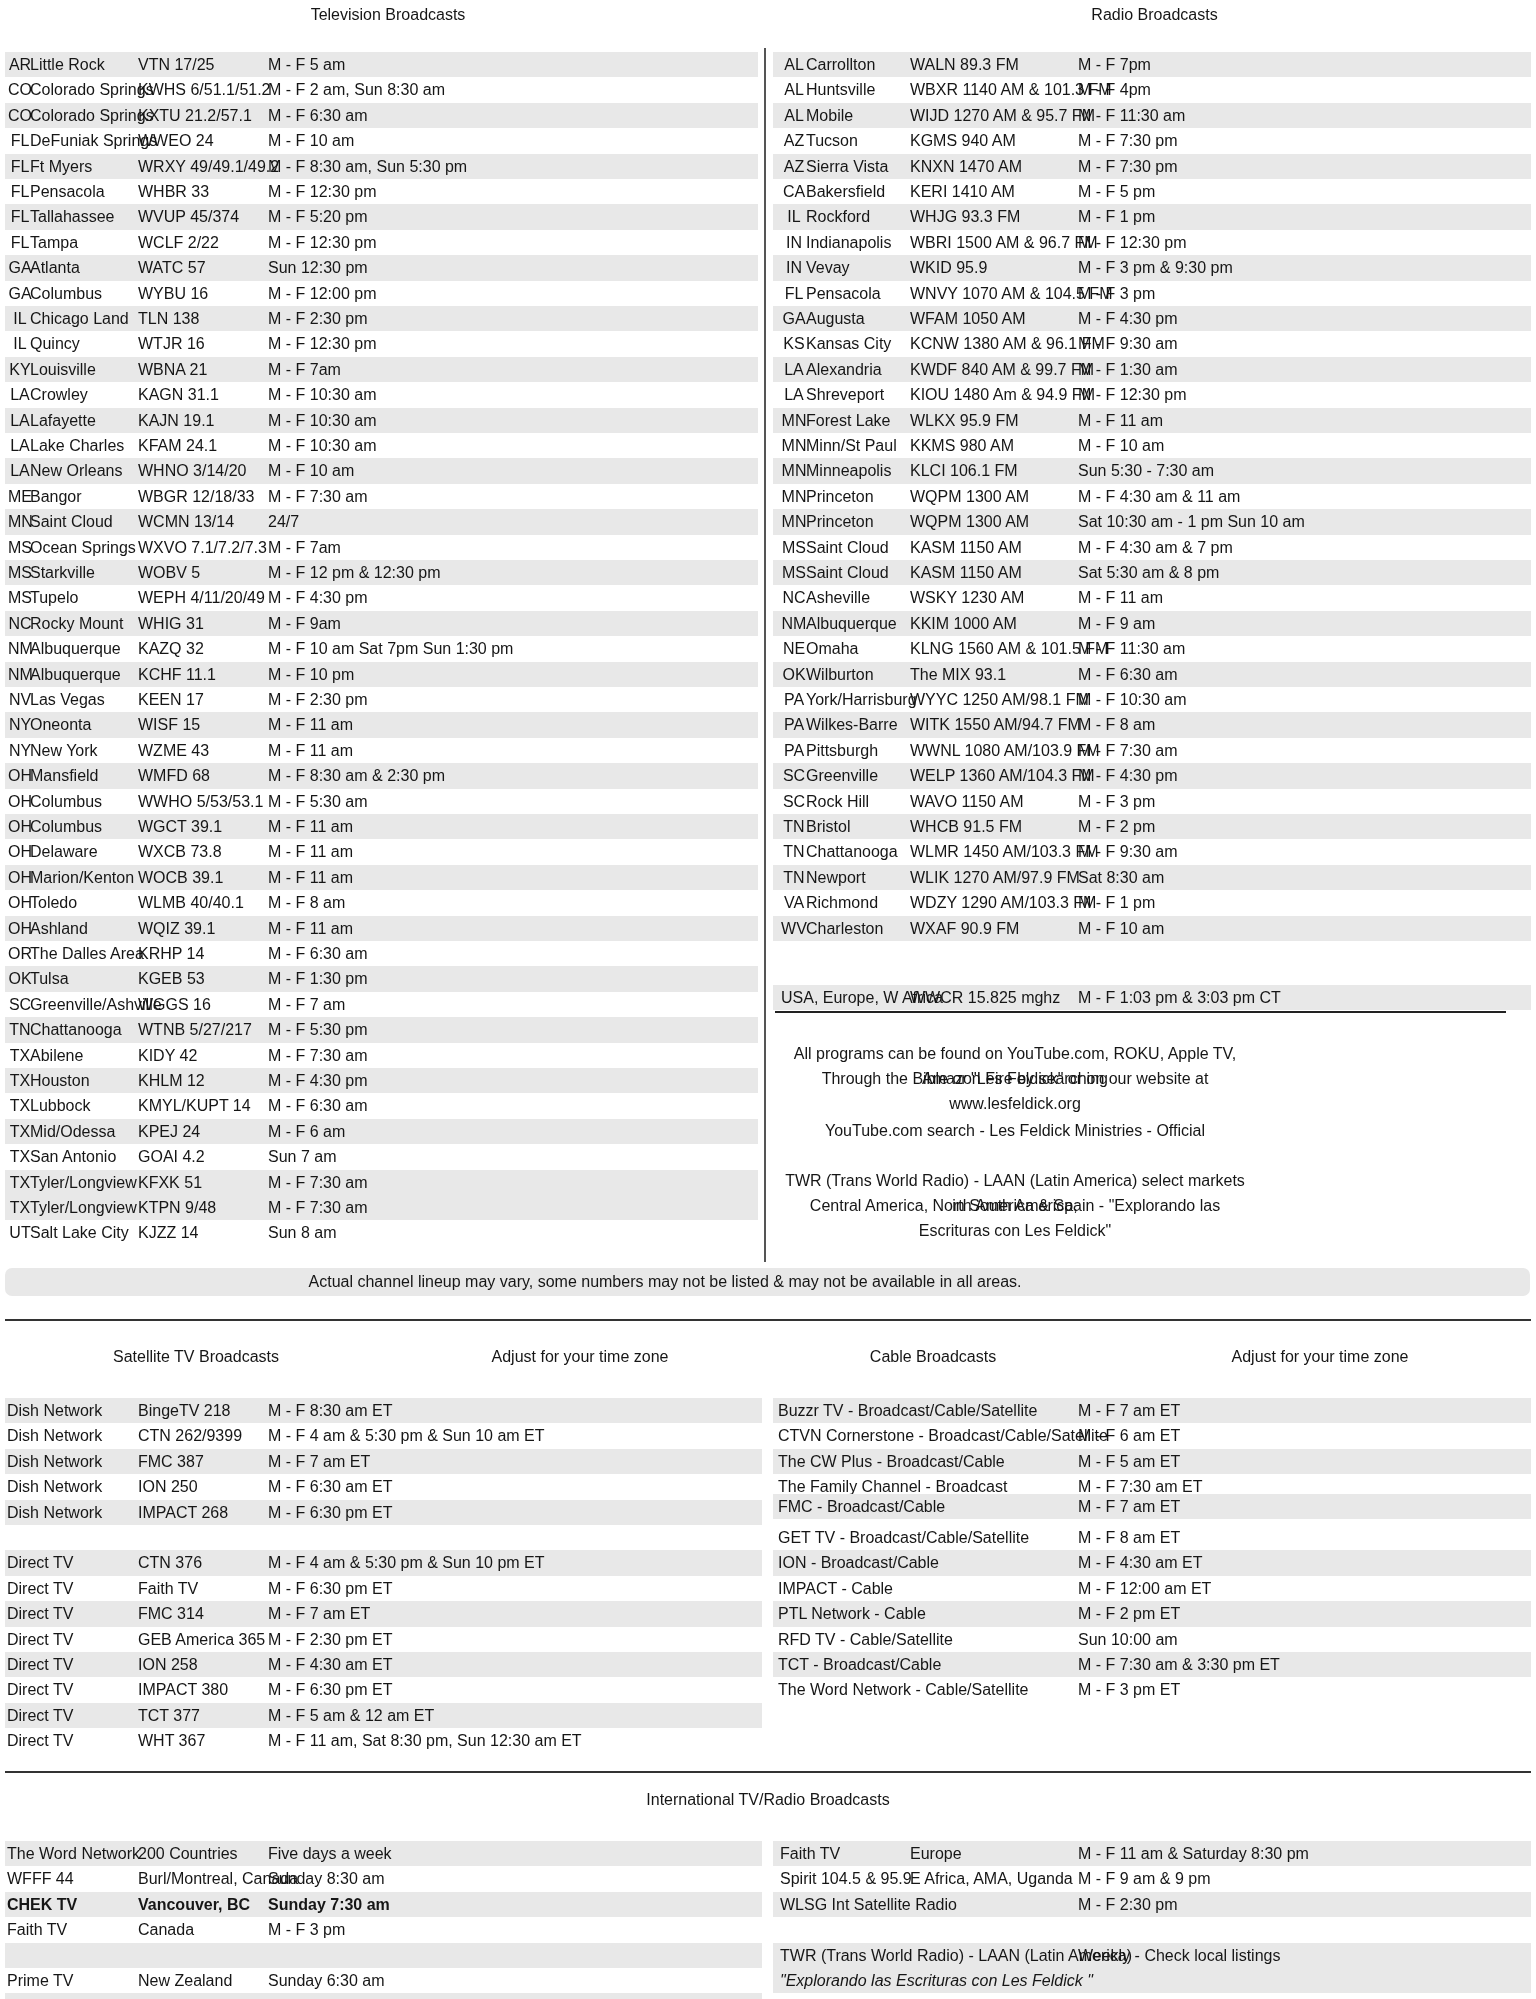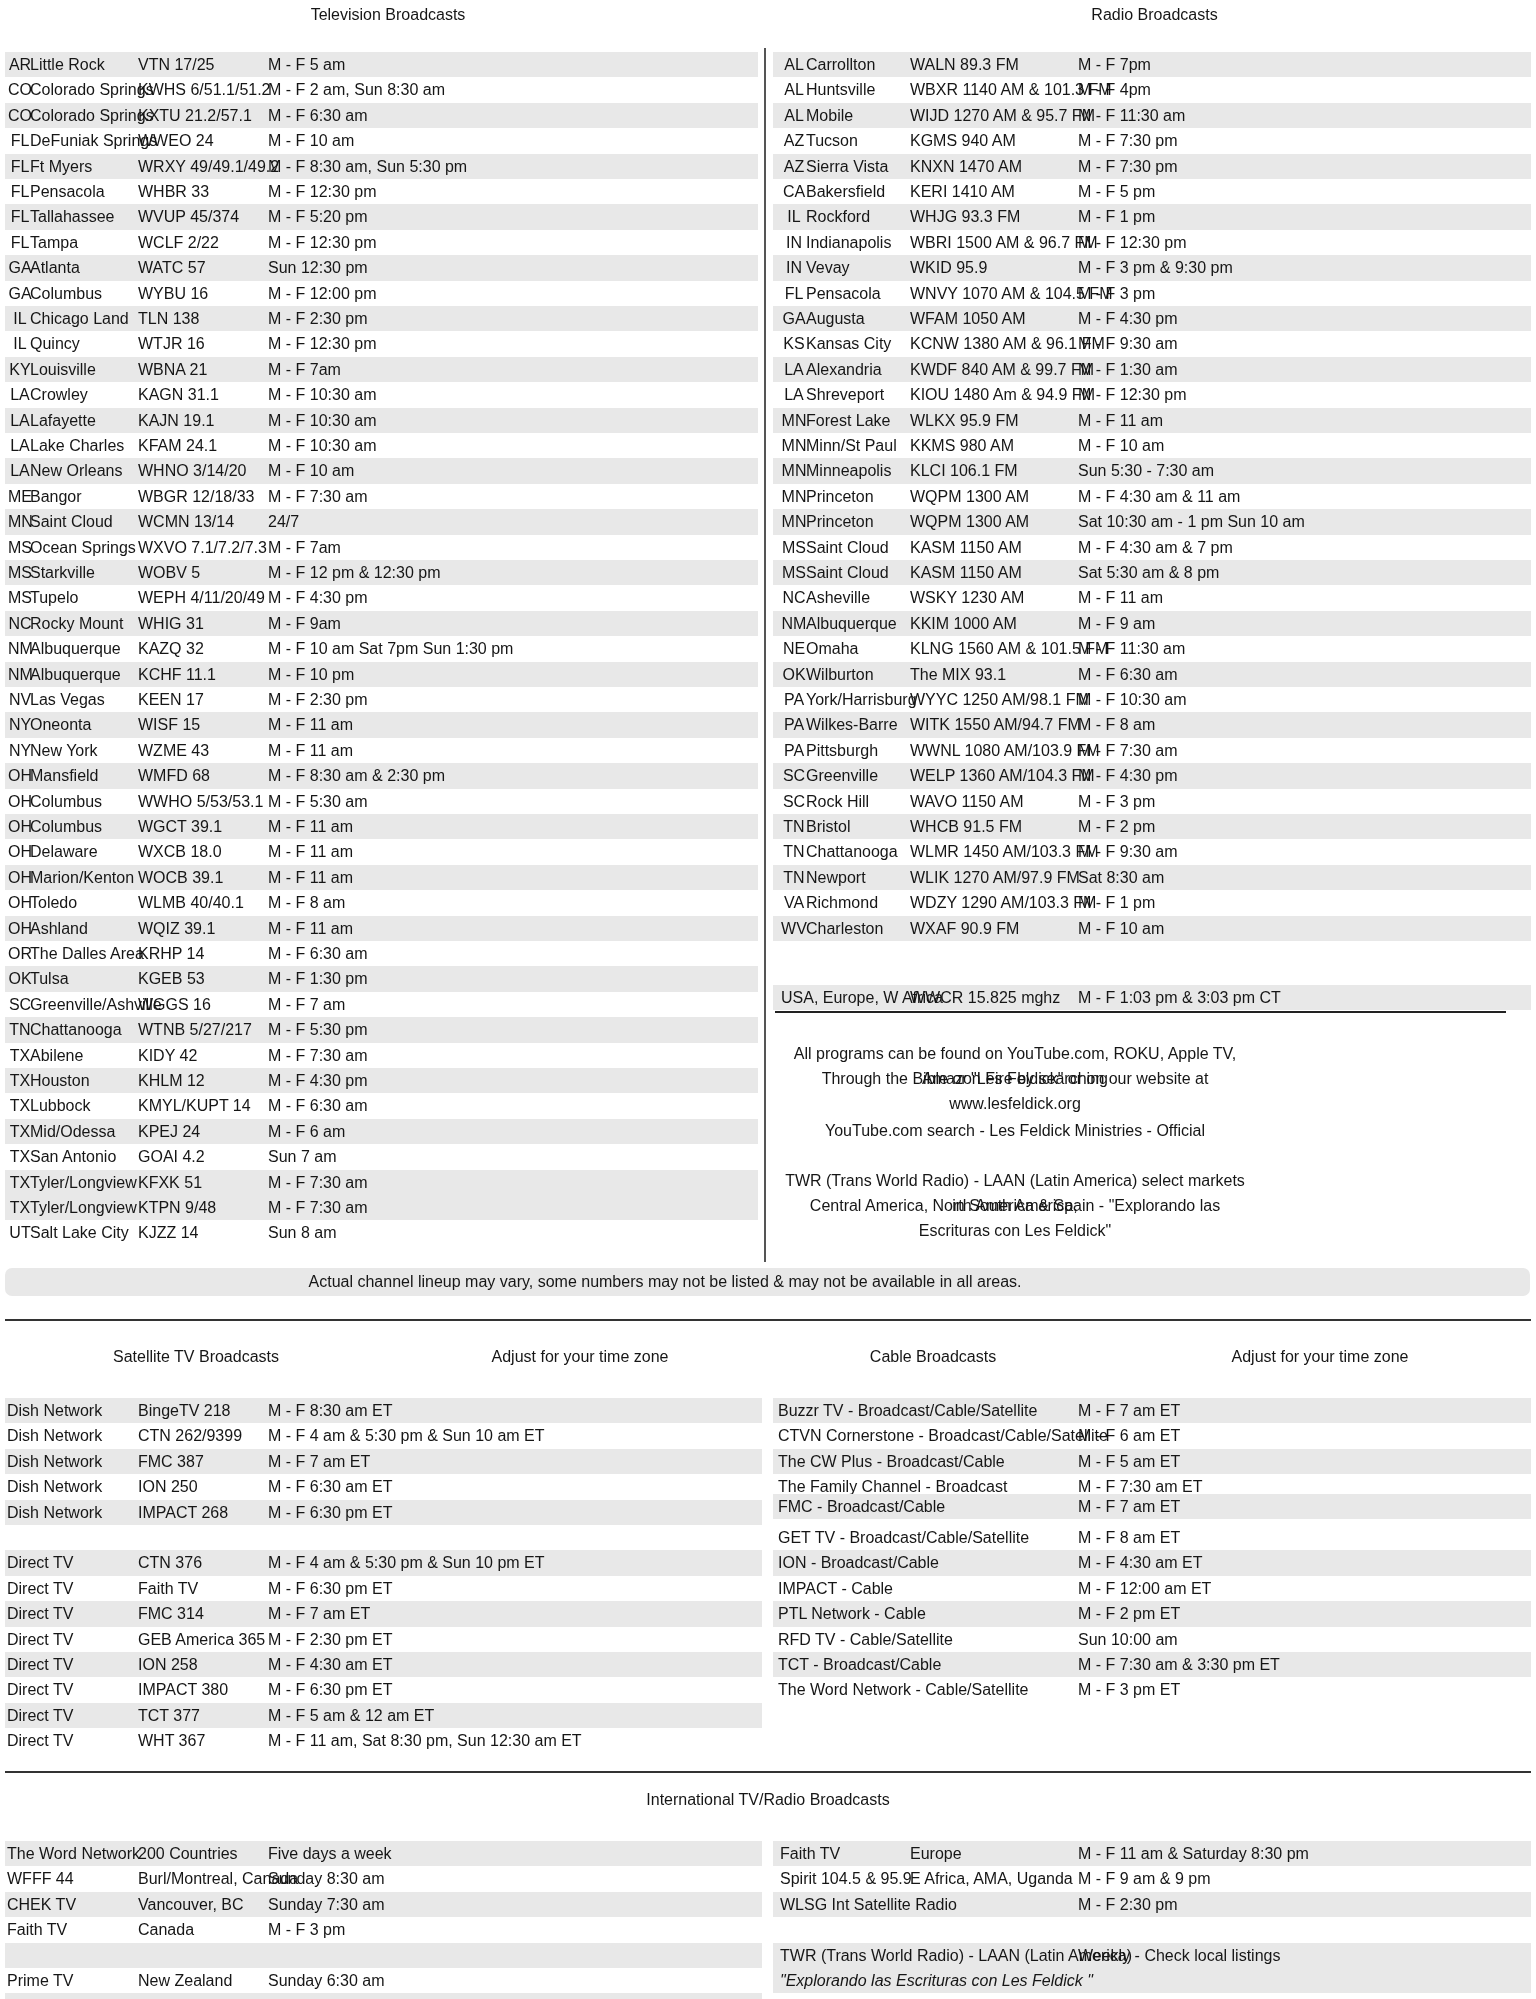--- a/index.html
+++ b/index.html
@@ -239,21 +239,21 @@
       </div>
       <div class="row shaded" style="top: 762px;">
         <span class="cell c-state">OH</span>
         <span class="cell c-city">Columbus</span>
         <span class="cell c-station">WGCT 39.1</span>
         <span class="cell c-time">M - F 11 am</span>
       </div>
       <div class="row" style="top: 787.4px;">
         <span class="cell c-state">OH</span>
         <span class="cell c-city">Delaware</span>
-        <span class="cell c-station">WXCB 18.0</span>
+        <span class="cell c-station">WXCB 73.8</span>
         <span class="cell c-time">M - F 11 am</span>
       </div>
       <div class="row shaded" style="top: 812.8px;">
         <span class="cell c-state">OH</span>
         <span class="cell c-city">Marion/Kenton</span>
         <span class="cell c-station">WOCB 39.1</span>
         <span class="cell c-time">M - F 11 am</span>
       </div>
       <div class="row" style="top: 838.2px;">
         <span class="cell c-state">OH</span>
@@ -710,21 +710,21 @@
       <div class="row shaded" style="top: 0px;">
         <span class="cell c-name">The Word Network</span>
         <span class="cell c-region">200 Countries</span>
         <span class="cell c-time">Five days a week</span>
       </div>
       <div class="row" style="top: 25.4px;">
         <span class="cell c-name">WFFF 44</span>
         <span class="cell c-region">Burl/Montreal, Canada</span>
         <span class="cell c-time">Sunday 8:30 am</span>
       </div>
-      <div class="row shaded" style="top: 50.8px;">
+      <div class="row shaded" style="top: 50.8px; font-weight: bold;">
         <span class="cell c-name">CHEK TV</span>
         <span class="cell c-region">Vancouver, BC</span>
         <span class="cell c-time">Sunday 7:30 am</span>
       </div>
       <div class="row" style="top: 76.2px;">
         <span class="cell c-name">Faith TV</span>
         <span class="cell c-region">Canada</span>
         <span class="cell c-time">M - F 3 pm</span>
       </div>
       <div class="row shaded" style="top: 101.6px;">

